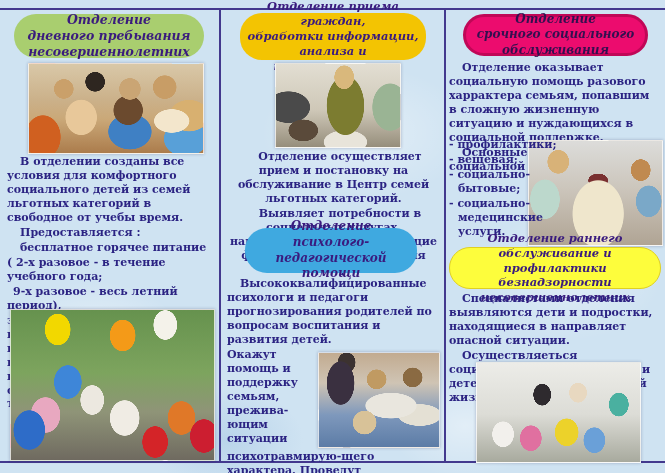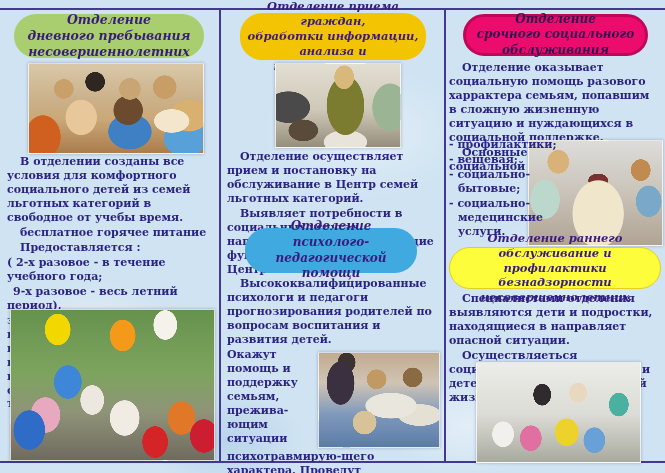--- a/index.html
+++ b/index.html
@@ -29,21 +29,21 @@
   .hdr-gold{left:240px;top:13px;width:186px;height:47px;background:#f3c402;font-size:11.5px;}
   .hdr-blue{left:245px;top:228px;width:172px;height:45px;background:#3fa9e0;font-size:12px;}
   .hdr-pink{left:463px;top:14px;width:185px;height:42px;background:#ec0c6e;border:3px solid #c00757;font-size:12px;color:#33104f;}
   .hdr-yel2{left:449px;top:247px;width:212px;height:42px;background:#fdfd3c;border:1px solid #e0d020;font-size:11.5px;}
 
   .txt{position:absolute;color:#2b2383;font-weight:bold;font-size:11px;line-height:1.27;}
   .txt p{margin:0 0 1px 0;}
   .ind{text-indent:13px;}
   .ind-sm{text-indent:6px;}
   .t1{left:7px;top:155px;width:206px;}
-  .t2a{left:227px;top:150px;width:213px;}
+  .t2a{left:227px;top:150px;width:213px;text-align:center;}
   .t2b{left:227px;top:277px;width:213px;}
   .t3a{left:449px;top:61px;width:211px;}
   .t3b{left:449px;top:292px;width:212px;}
   .aid{position:absolute;left:449px;top:138px;width:212px;color:#2b2383;font-weight:bold;font-size:11px;line-height:1.27;}
   .aid ul{list-style:none;margin:0;padding:0;}
   .aid li{white-space:pre-line;padding-left:9px;text-indent:-9px;margin:0 0 1px 0;}
 
   .photo{position:absolute;border:1px solid rgba(255,255,255,.75);box-shadow:0 0 3px rgba(40,40,90,.3);}
   .ph-float{float:right;position:relative;margin:4px 0 2px 5px;}
 
@@ -118,22 +118,22 @@
   <div class="divider d1"></div>
   <div class="divider d2"></div>
 
   <section>
     <div class="hdr hdr-green">Отделение
 дневного пребывания
 несовершеннолетних</div>
     <div class="photo ph-dining"></div>
     <div class="txt t1">
       <p class="ind">В отделении созданы все условия для комфортного социального детей из семей льготных категорий в свободное от учебы время.</p>
+      <p class="ind">Предоставляется :</p>
       <p class="ind">бесплатное горячее питание</p>
-      <p class="ind">Предоставляется :</p>
       <p>( 2-х разовое - в течение учебного года;</p>
       <p class="ind-sm">9-х разовое - весь летний период),</p>
       <p>занятия в тренажерном зале, изостудии, компьютерном классе; проводятся праздники, викторины, конкурсы, концерты, экскурсии, организуется посещение театров.</p>
     </div>
     <div class="photo ph-balloons"></div>
   </section>
 
   <section>
     <div class="hdr hdr-gold">Отделение приема граждан,
 обработки информации, анализа и

